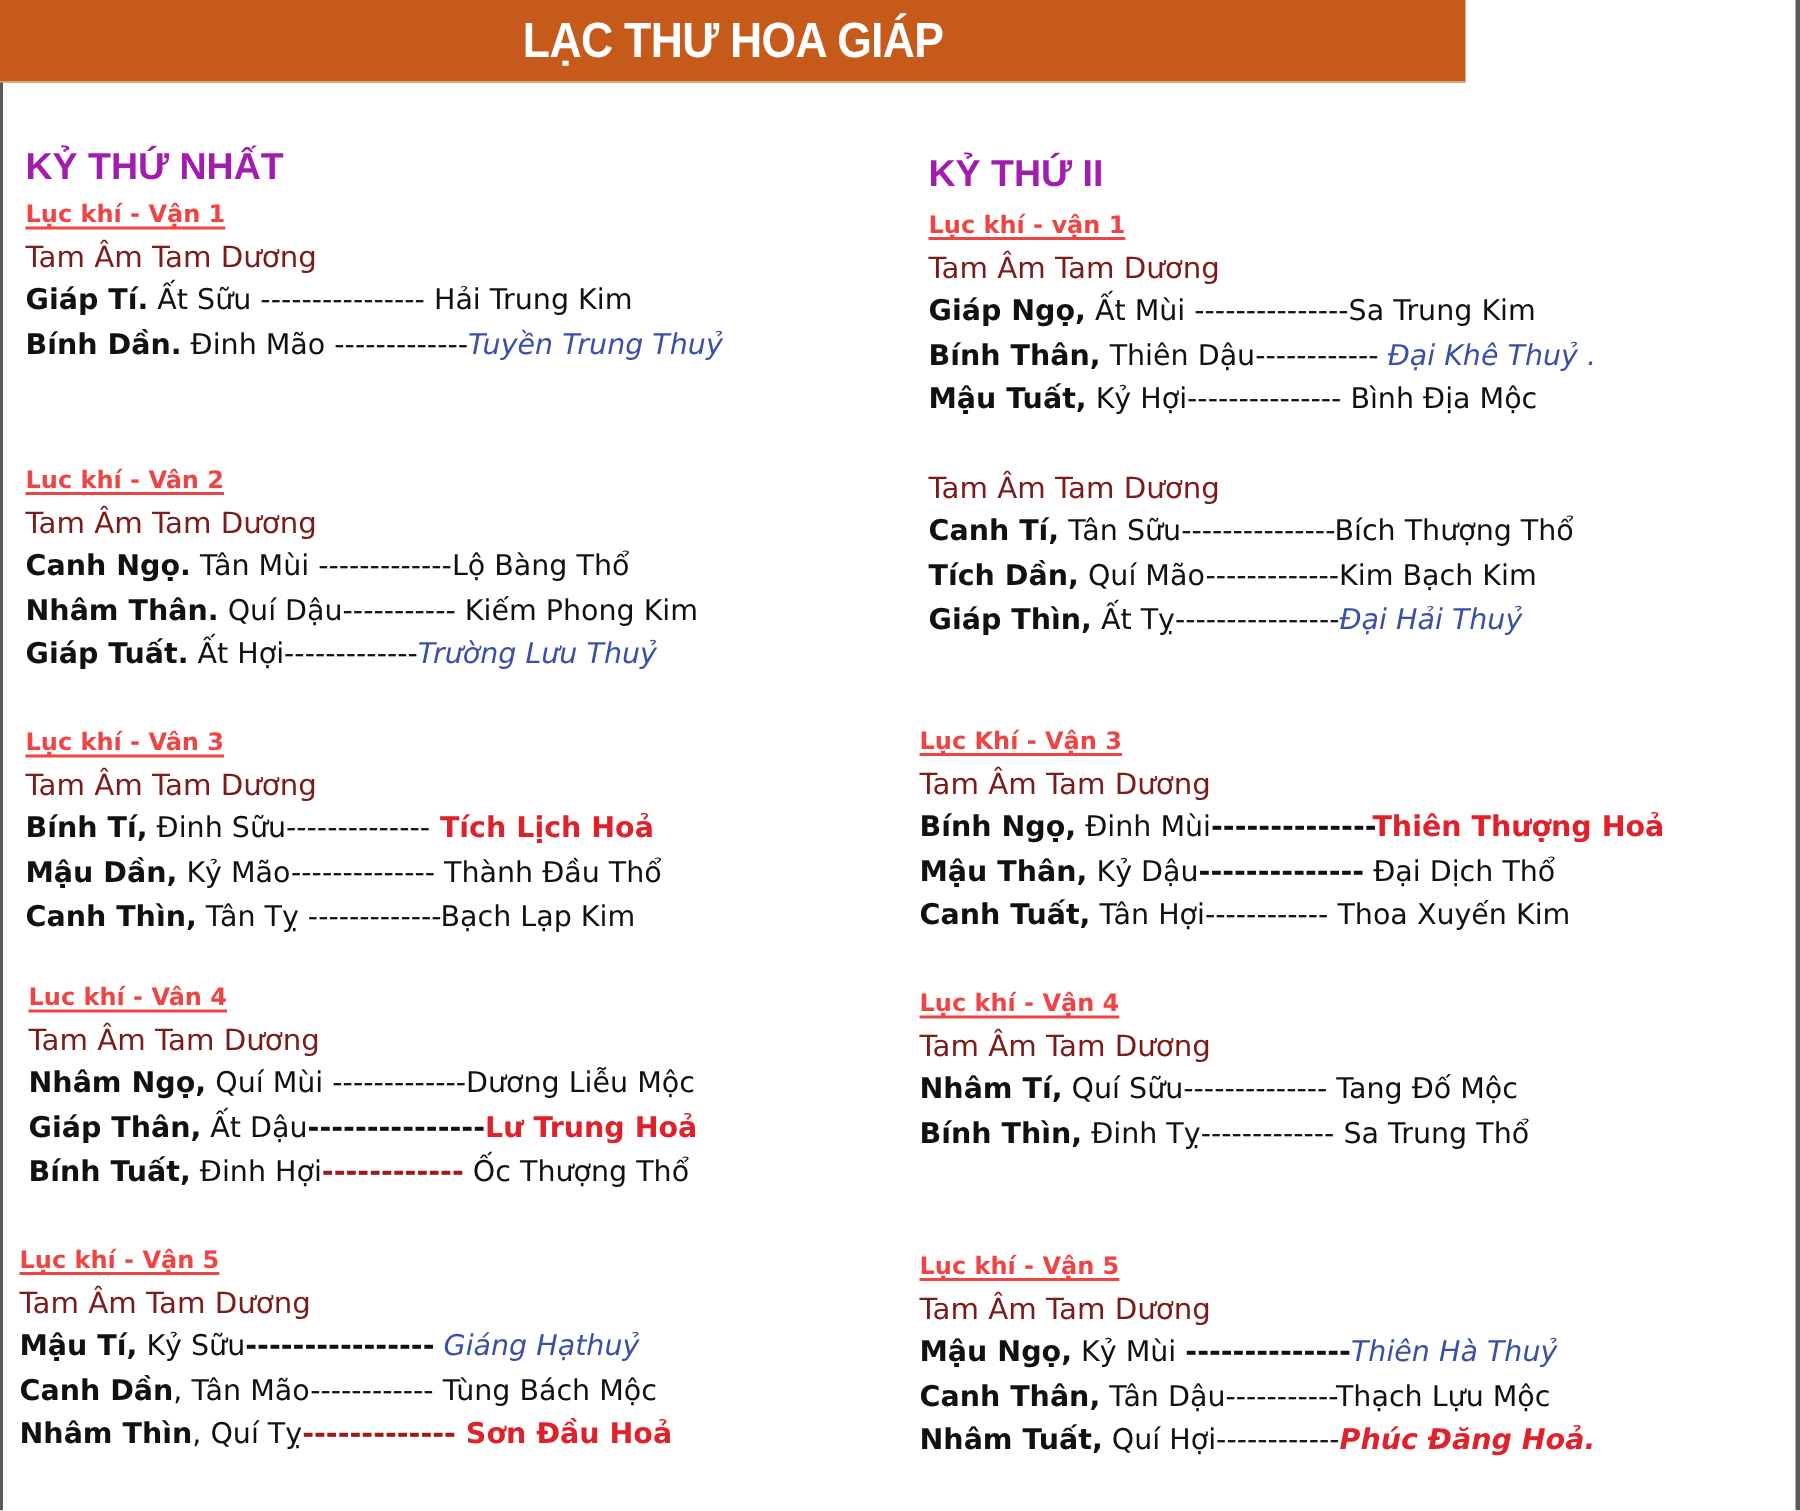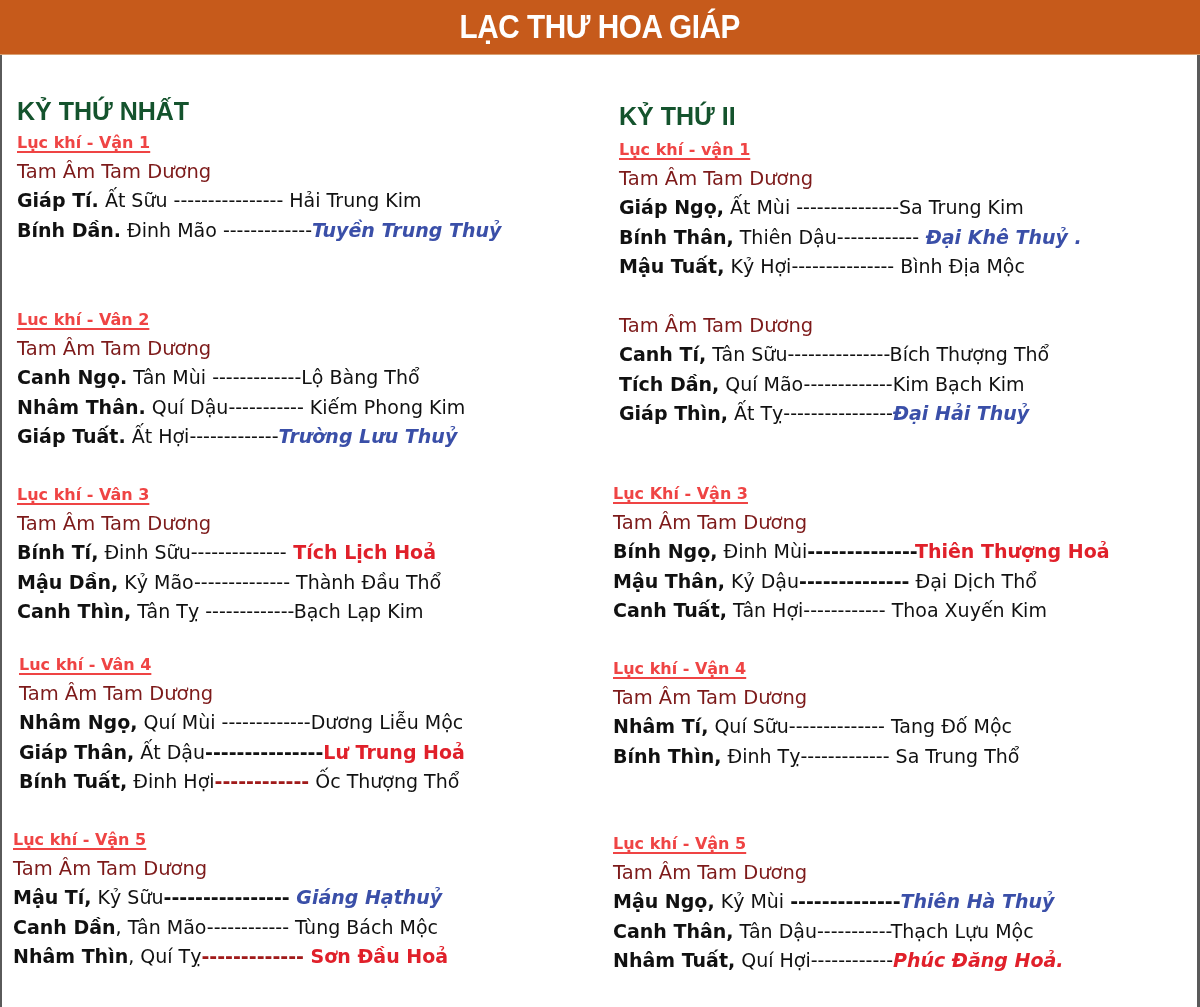--- a/index.html
+++ b/index.html
@@ -1,35 +1,35 @@
 <!DOCTYPE html>
 <html><head>
 <meta charset="utf-8">
 <style>
   html, body { margin: 0; padding: 0; background: #ffffff; }
   body { width: 1200px; height: 1007px; position: relative; overflow: hidden;
          font-family: "DejaVu Sans", sans-serif; }
   .frame { position: absolute; left: 0; top: 0; width: 1200px; height: 1007px;
            box-sizing: border-box; border-left: 2px solid #5a5a5a; border-right: 3px solid #5a5a5a; }
-  .header { position: absolute; left: 0; top: 0; width: 1200px; height: 54px;
+  .header { position: absolute; left: 0; top: 0; width: 977px; height: 54px;
             background: #c65a1b; border-bottom: 1px solid #d9a072;
             display: flex; align-items: center; justify-content: center; }
   .header-title { color: #ffffff; font-family: "Liberation Sans", sans-serif; font-weight: bold;
                   font-size: 33px; letter-spacing: -0.5px; transform: scaleX(0.9); }
-  .era-title { position: absolute; color: #14532d; font-family: "Liberation Sans", sans-serif;
+  .era-title { position: absolute; color: #a21caf; font-family: "Liberation Sans", sans-serif;
                font-weight: bold; font-size: 25px; white-space: nowrap; }
   .section { position: absolute; white-space: nowrap; }
   .sec-title { color: #ef4444; font-weight: bold; font-size: 16px; text-decoration: underline;
                text-decoration-thickness: 2px; text-underline-offset: 3px; height: 29px; line-height: 29px; }
   .sec-sub { color: #7d1a1a; font-size: 19.5px; height: 29px; line-height: 29px; }
   .row { font-size: 19px; color: #111111; height: 29.5px; line-height: 29.5px; }
   .seg-bold { font-weight: bold; margin-top: 13px; }
   .seg-dash-bold { font-weight: bold; }
   .seg-dash-red { font-weight: bold; color: #a01a1a; }
-  .res-blue { color: #3a4fa8; font-weight: bold; font-style: italic; }
+  .res-blue { color: #3a4fa8; font-weight: normal; font-style: italic; }
   .res-red { color: #e0202a; font-weight: bold; }
   .res-red-italic { color: #e0202a; font-weight: bold; font-style: italic; }
 </style>
 </head>
 <body>
 
 <div class="frame"></div>
 
 <div class="header">
   <span class="header-title">LẠC THƯ HOA GIÁP</span>

